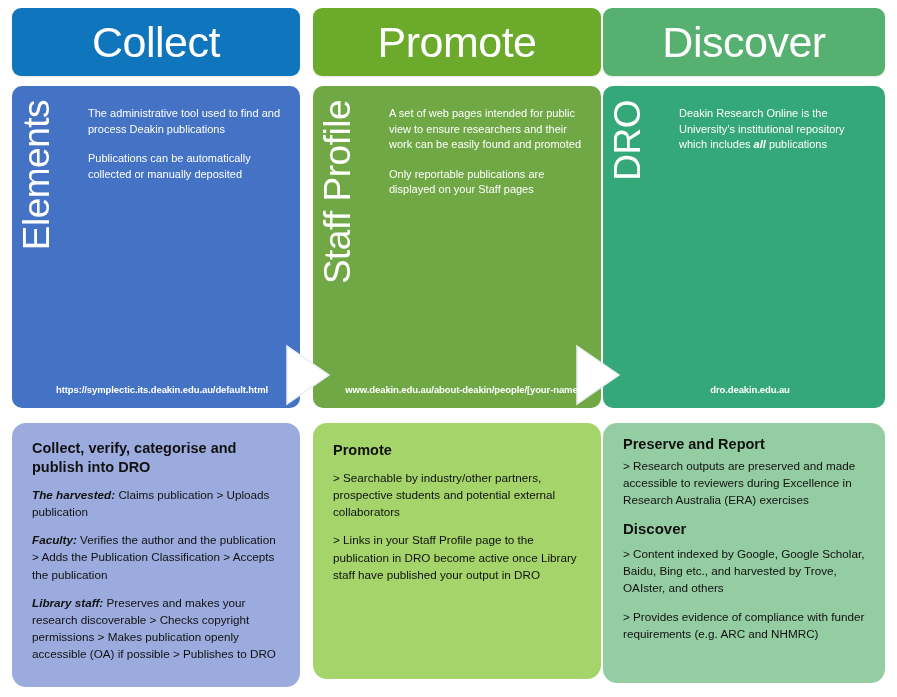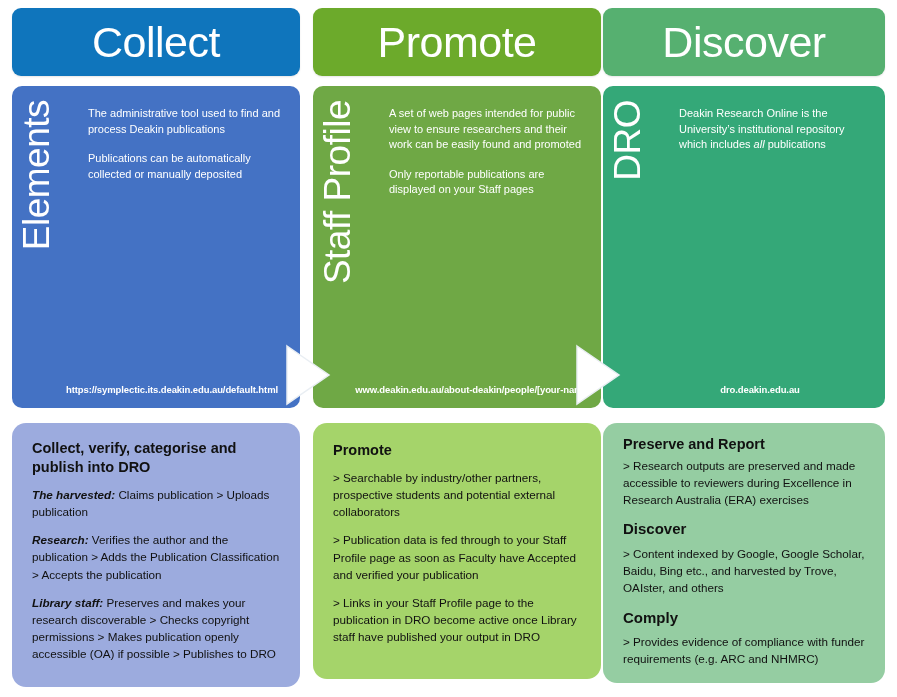--- a/index.html
+++ b/index.html
@@ -92,26 +92,26 @@
     position: absolute;
     left: 76px;
     top: 20px;
     right: 12px;
     color: #ffffff;
     font-size: 11px;
     line-height: 1.42;
   }
   .panel-body p { margin-bottom: 14px; }
   .panel-body p:last-child { margin-bottom: 0; }
-  .panel-body em { font-style: italic; font-weight: normal; }
+  .panel-body em { font-style: italic; font-weight: bold; }
 
   .panel-url {
     position: absolute;
     bottom: 13px;
-    left: 16px;
+    left: 6px;
     width: 100%;
     text-align: center;
     color: #ffffff;
     font-size: 9.5px;
     font-weight: bold;
     letter-spacing: -0.1px;
   }
 
   
   .chevron {
@@ -175,21 +175,21 @@
         <p>Publications can be automatically collected or manually deposited</p>
       </div>
       <div class="panel-url">https://symplectic.its.deakin.edu.au/default.html</div>
     </div>
 
     <div class="detail-card card-collect">
       <div class="card-title">Collect, verify, categorise and publish into DRO</div>
 
       <p class="card-para"><em>The harvested:</em><span> Claims publication &gt; Uploads publication</span></p>
 
-      <p class="card-para"><em>Research:</em><span> Verifies the author and the publication &gt; Adds the Publication Classification &gt; Accepts the publication</span></p>
+      <p class="card-para"><em>Faculty:</em><span> Verifies the author and the publication &gt; Adds the Publication Classification &gt; Accepts the publication</span></p>
 
       <p class="card-para"><em>Library staff:</em><span> Preserves and makes your research discoverable &gt; Checks copyright permissions &gt; Makes publication openly accessible (OA) if possible &gt; Publishes to DRO</span></p>
     </div>
   </div>
 
   <div class="col col-promote">
 
     <div class="header-banner banner-promote">
       <span class="banner-text">Promote</span>
     </div>
@@ -199,21 +199,20 @@
       <div class="panel-body">
         <p>A set of web pages intended for public view to ensure researchers and their work can be easily found and promoted</p>
         <p>Only reportable publications are displayed on your Staff pages</p>
       </div>
       <div class="panel-url">www.deakin.edu.au/about-deakin/people/[your-name]</div>
     </div>
 
     <div class="detail-card card-promote">
       <div class="card-title">Promote</div>
       <p class="card-para">&gt; Searchable by industry/other partners, prospective students and potential external collaborators</p>
-      <p class="card-para">&gt; Publication data is fed through to your Staff Profile page as soon as Faculty have Accepted and verified your publication</p>
       <p class="card-para">&gt; Links in your Staff Profile page to the publication in DRO become active once Library staff have published your output in DRO</p>
     </div>
   </div>
 
   <div class="col col-discover">
 
     <div class="header-banner banner-discover">
       <span class="banner-text">Discover</span>
     </div>
 
@@ -225,21 +224,20 @@
       <div class="panel-url">dro.deakin.edu.au</div>
     </div>
 
     <div class="detail-card card-discover">
       <div class="card-title tight">Preserve and Report</div>
       <p class="card-para">&gt; Research outputs are preserved and made accessible to reviewers during Excellence in Research Australia (ERA) exercises</p>
 
       <div class="card-title mid">Discover</div>
       <p class="card-para">&gt; Content indexed by Google, Google Scholar, Baidu, Bing etc., and harvested by Trove, OAIster, and others</p>
 
-      <div class="card-title mid">Comply</div>
       <p class="card-para">&gt; Provides evidence of compliance with funder requirements (e.g. ARC and NHMRC)</p>
     </div>
   </div>
 
   <div class="chevron chevron-1">
     <svg viewBox="0 0 46 62" xmlns="http://www.w3.org/2000/svg" aria-hidden="true">
       <polygon points="2,2 44,31 2,60" fill="#ffffff" stroke="#e9eef3" stroke-width="1.5"></polygon>
     </svg>
   </div>
 

